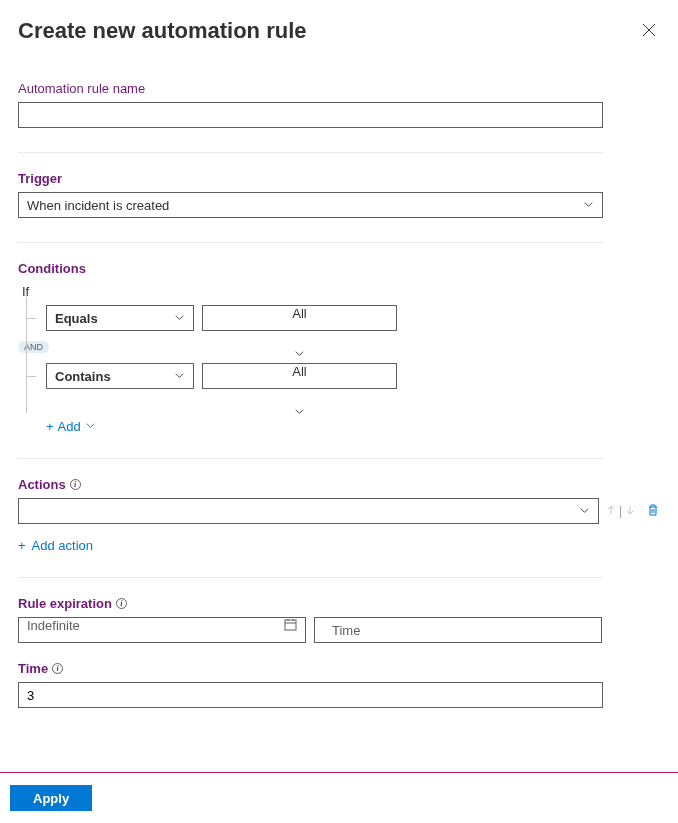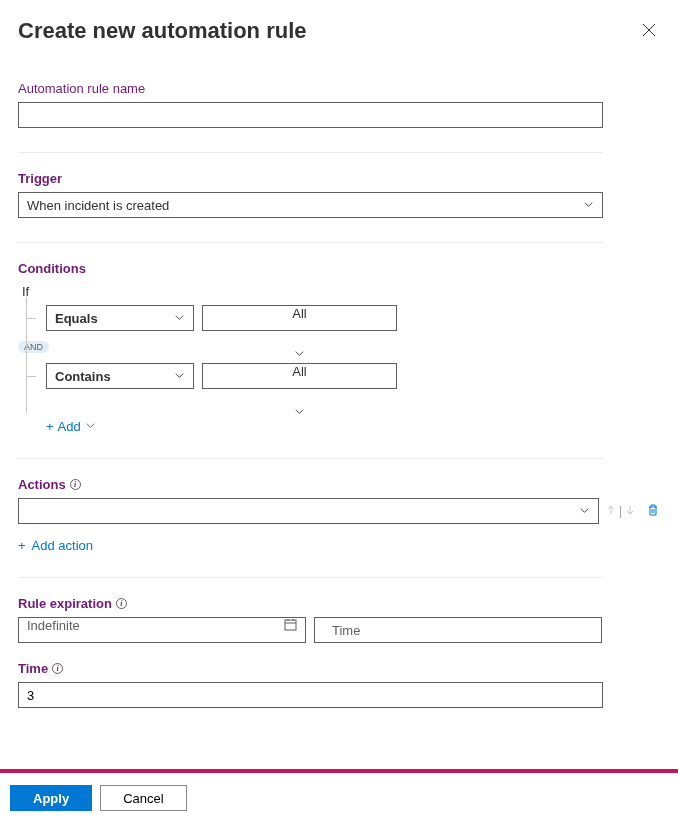--- a/index.html
+++ b/index.html
@@ -184,21 +184,21 @@
       height: 26px;
       border: 1px solid #605e5c;
       padding: 0 8px;
       font-size: 13px;
     }
     .footer {
       position: absolute;
       bottom: 0;
       left: 0;
       right: 0;
-      border-top: 4px solid #be185d;
+      border-top: 1px solid #be185d;
       padding: 12px 10px;
       display: flex;
       gap: 8px;
       background: #fff;
     }
     .btn {
       height: 26px;
       padding: 0 22px;
       font-size: 13px;
       font-family: inherit;
@@ -365,17 +365,16 @@
 
 <div class="section-label bold">
   <span>Time</span>
   <span class="info-icon">i</span>
 </div>
 <input class="order-input" type="text" value="3" style="">
 
 
 <div class="footer">
   <button class="btn btn-primary">Apply</button>
-  <button class="btn">Cancel</button>
 </div>
 
 
 
 
 </body></html>

